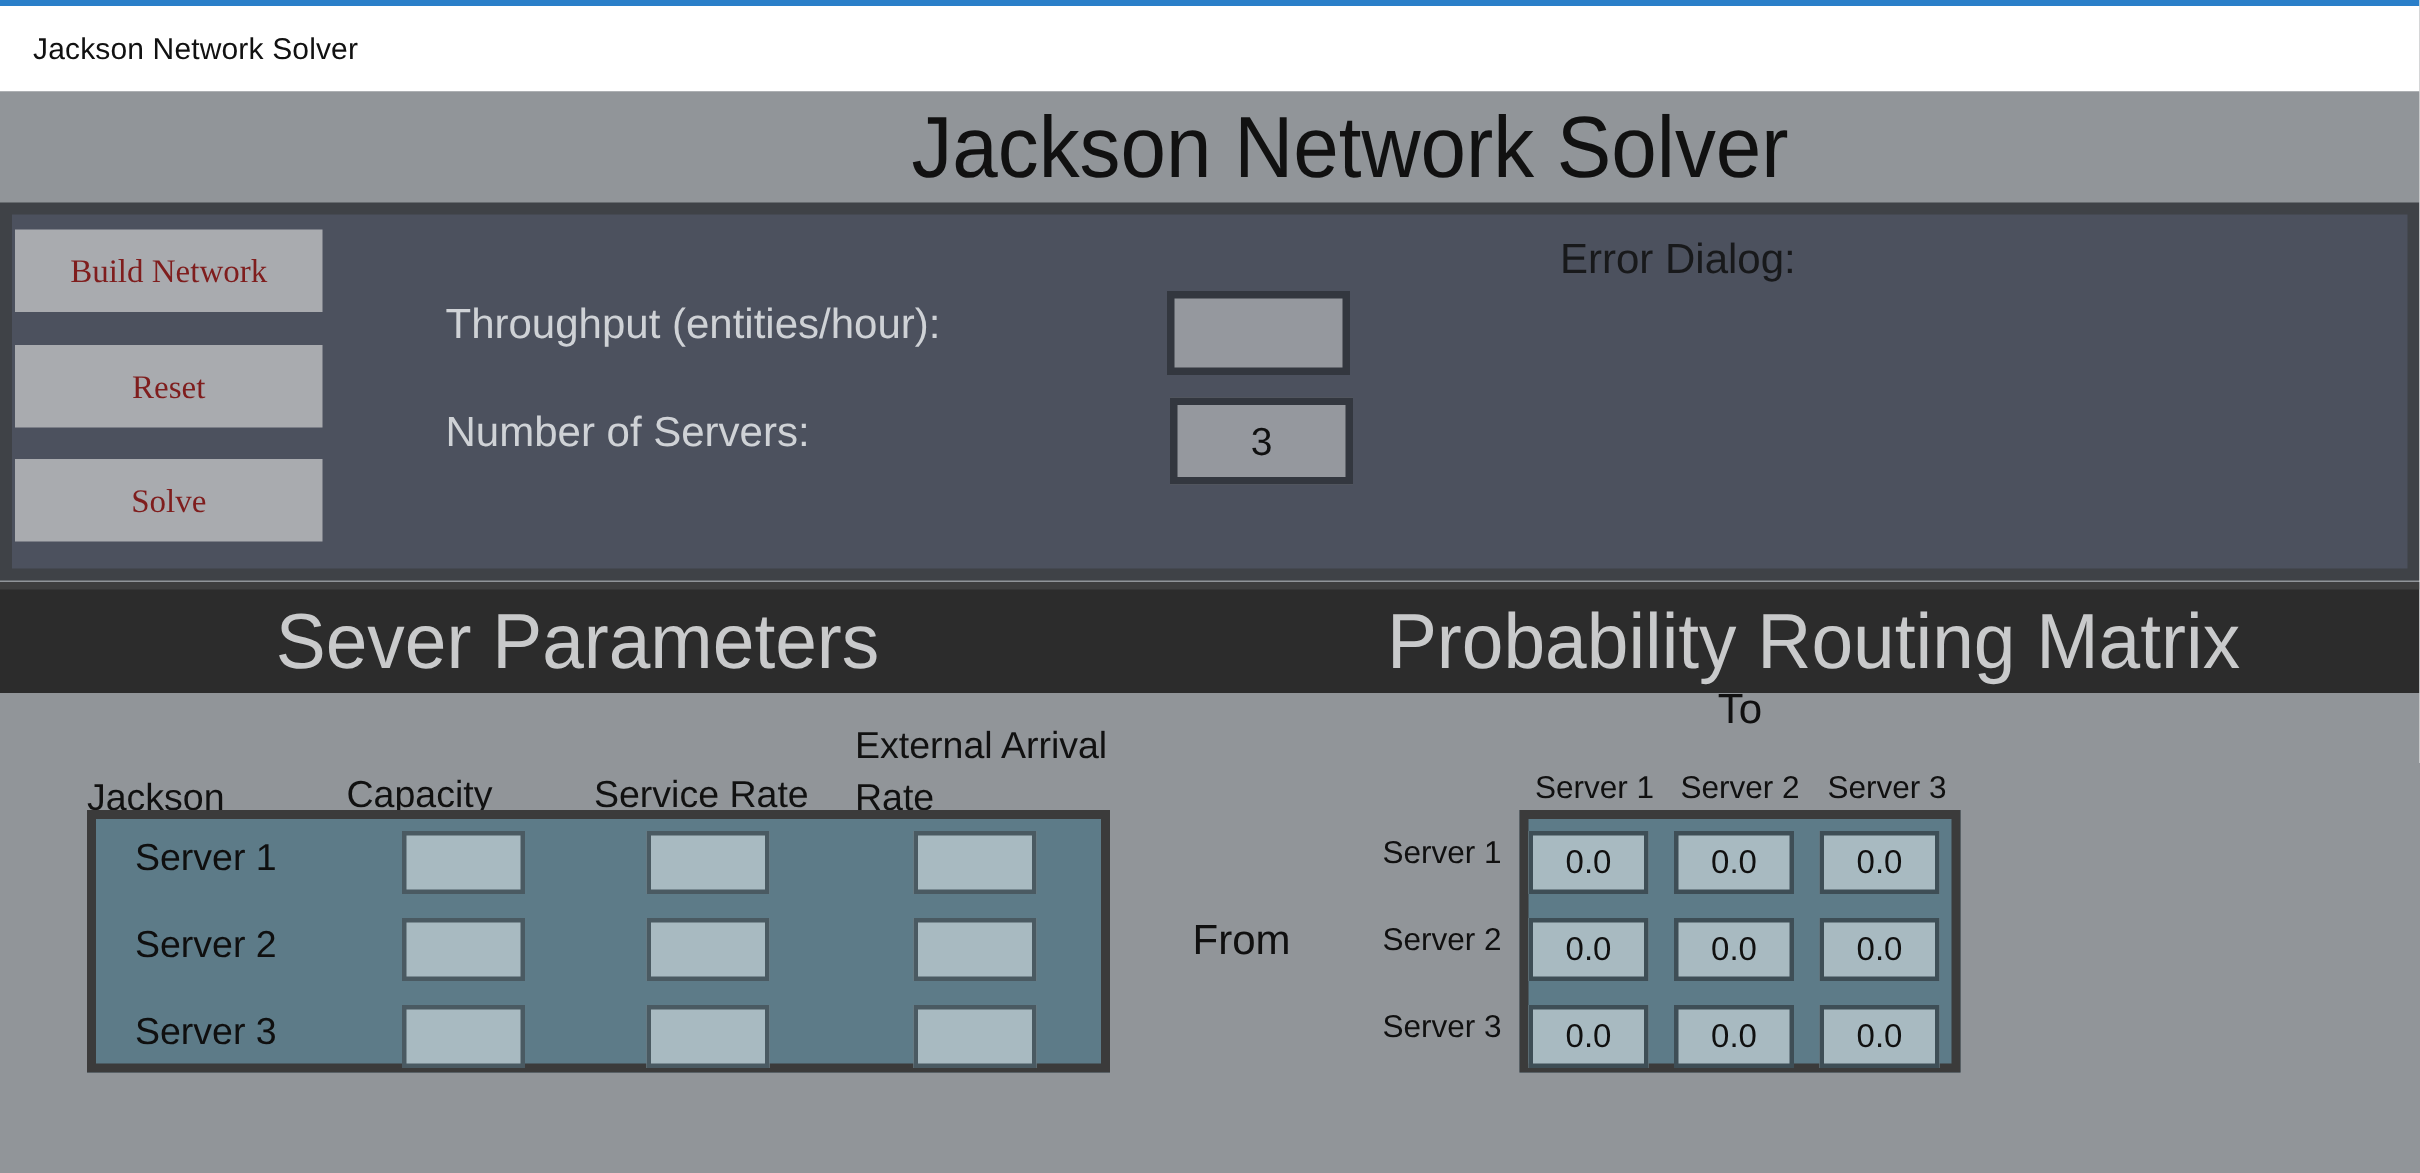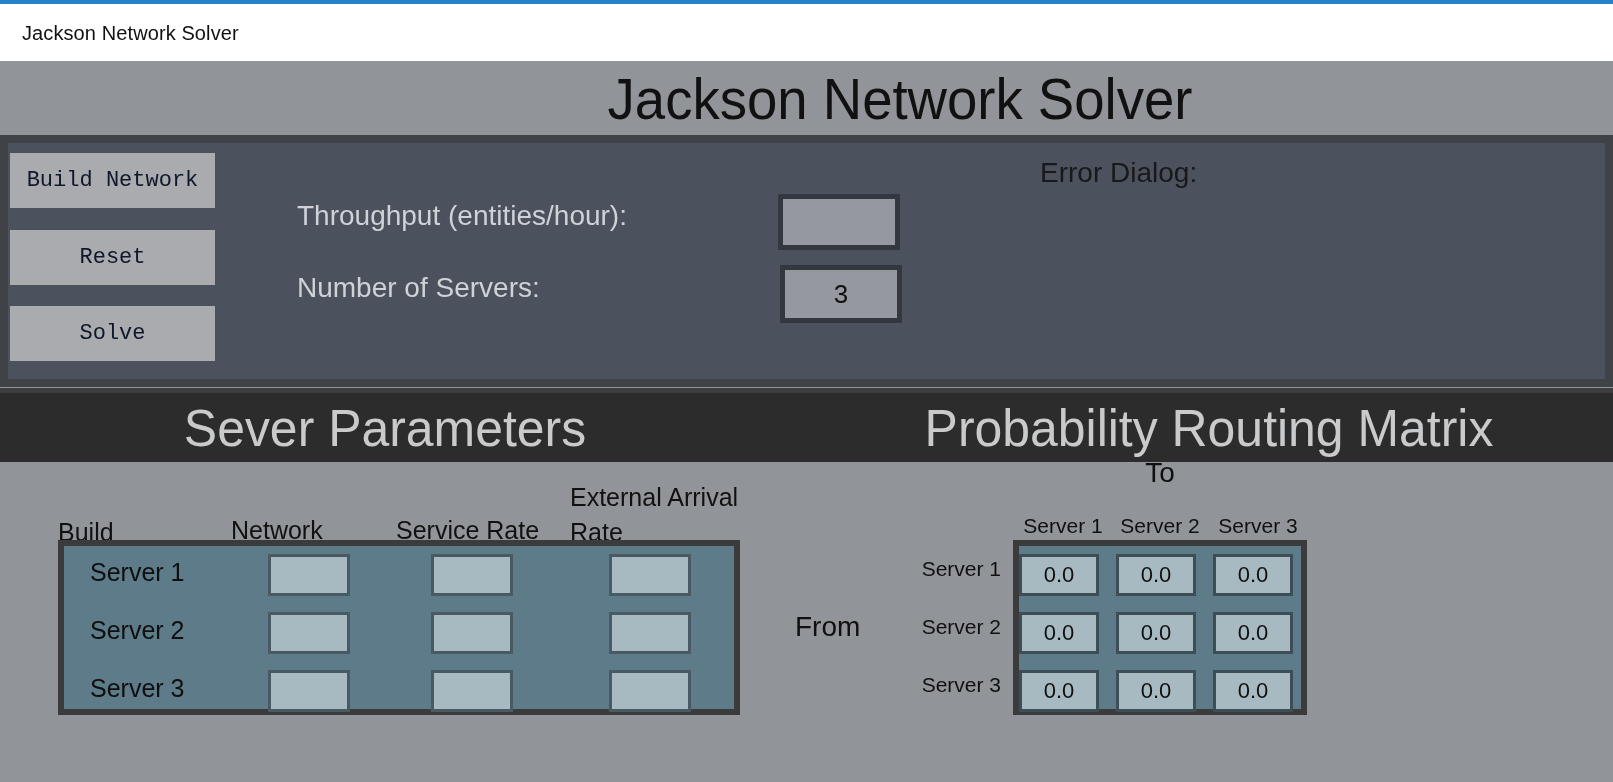--- a/index.html
+++ b/index.html
@@ -84,23 +84,23 @@
     background: #4c515e;
   }
 
   .btn {
     position: absolute;
     left: 2px;
     width: 205px;
     height: 55px;
     background: #a9abaf;
     border: 0;
-    color: #0f172a;
+    color: #7f1d1d;
     font-size: 22px;
-    font-family: Liberation Mono, monospace;
+    font-family: Liberation Serif, serif;
     text-align: center;
     line-height: 55px;
     cursor: pointer;
     padding: 0;
     box-sizing: border-box;
   }
   .btn-build { top: 10px; }
   .btn-reset { top: 87px; }
   .btn-solve { top: 163px; }
 
@@ -363,22 +363,22 @@
     </div>
   </div>
 
   <div class="section-band">
     <div class="section-title left">Sever Parameters</div>
     <div class="section-title right">Probability Routing Matrix</div>
   </div>
 
   <div class="body-area"></div>
 
-  <div class="sp-head sp-head-server">Build</div>
-  <div class="sp-head sp-head-capacity">Network</div>
+  <div class="sp-head sp-head-server">Jackson</div>
+  <div class="sp-head sp-head-capacity">Capacity</div>
   <div class="sp-head sp-head-service">Service Rate</div>
   <div class="sp-head sp-head-external">External Arrival Rate</div>
 
   <div class="sp-table">
 
     <div class="sp-row sp-row-0">
       <div class="sp-rowlabel">Server 1</div>
       <input class="sp-cell sp-c0" type="text" value="" style="">
       <input class="sp-cell sp-c1" type="text" value="" style="">
       <input class="sp-cell sp-c2" type="text" value="" style="">

